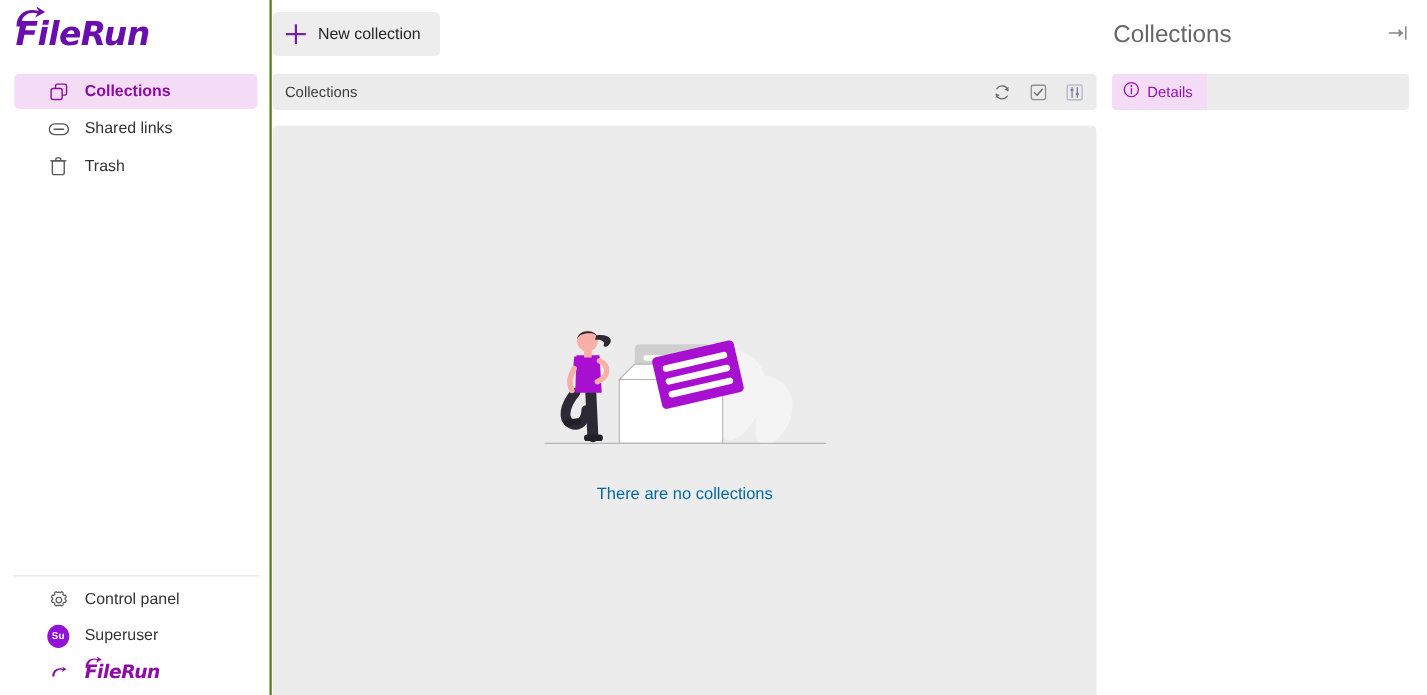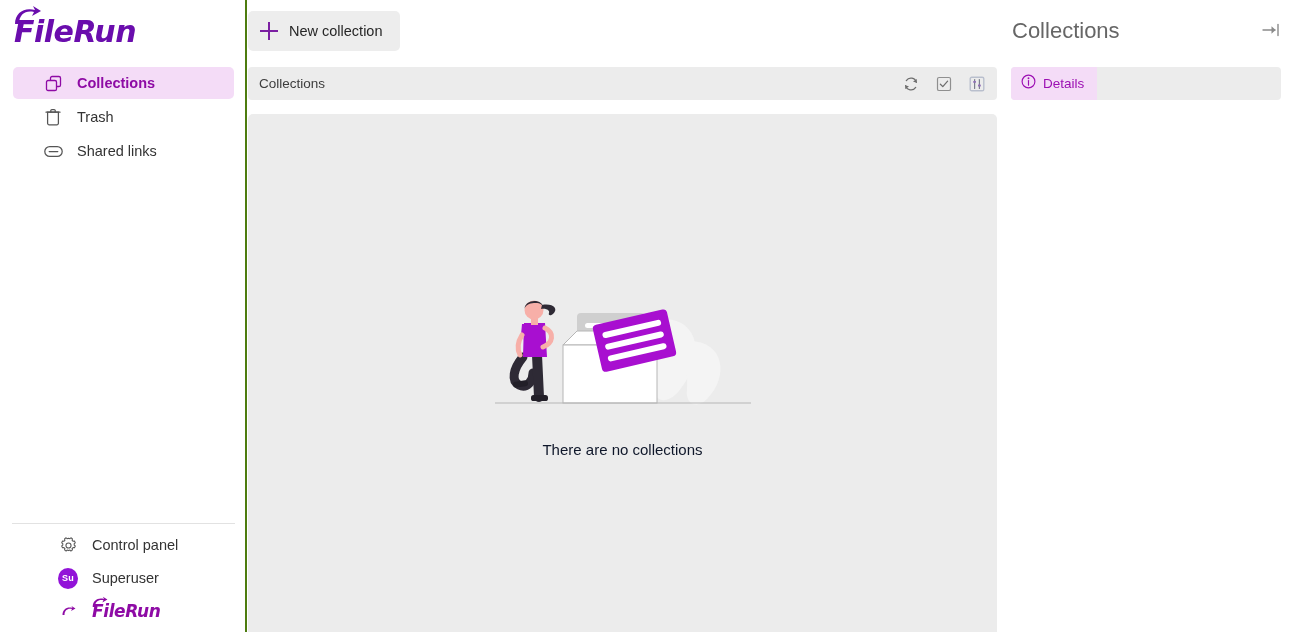--- a/index.html
+++ b/index.html
@@ -94,21 +94,21 @@
   #sidebar-divider {
     position: absolute;
     left: 12px;
     top: 523px;
     width: 223px;
     height: 1px;
     background: #e2e2e2;
   }
   #nav-bottom {
     position: absolute;
-    left: 15px;
+    left: 0;
     top: 530px;
     width: 247px;
   }
   #nav-bottom .nav-item {
     height: 30px;
     margin-bottom: 3px;
   }
   .avatar {
     width: 21px;
     height: 21px;
@@ -256,21 +256,21 @@
   }
   #empty-illustration {
     width: 260px;
     height: 130px;
     margin: 0 auto;
     display: block;
   }
   #empty-text {
     margin-top: 16px;
     font-size: 15px;
-    color: #0f172a;
+    color: #0369a1;
   }
 
   
   #right-panel {
     position: absolute;
     left: 997px;
     top: 0;
     width: 300px;
     height: 632px;
     background: #ffffff;
@@ -335,37 +335,37 @@
           <rect x="5.5" y="1.5" width="10" height="10" rx="1.6" fill="none" stroke="#8e0ba5" stroke-width="1.3"></rect>
           <rect x="1.5" y="5.5" width="10" height="10" rx="1.6" fill="#f4dcf7" stroke="#8e0ba5" stroke-width="1.3"></rect>
         </svg>
       </span>
       <span class="nav-label">Collections</span>
     </div>
 
 
     <div class="nav-item">
       <span class="nav-icon">
+        <svg width="19" height="13" viewBox="0 0 19 13">
+          <rect x="0.8" y="1.6" width="17.4" height="9.8" rx="4.9" fill="none" stroke="#555555" stroke-width="1.25"></rect>
+          <line x1="5.2" y1="6.5" x2="13.8" y2="6.5" stroke="#555555" stroke-width="1.25" stroke-linecap="round"></line>
+        </svg>
+      </span>
+      <span class="nav-label">Shared links</span>
+    </div>
+
+    <div class="nav-item">
+      <span class="nav-icon">
         <svg width="16" height="18" viewBox="0 0 16 18">
           <path d="M2.6 4.2 h10.8 v11 a1.6 1.6 0 0 1 -1.6 1.6 H4.2 a1.6 1.6 0 0 1 -1.6 -1.6 Z" fill="none" stroke="#555555" stroke-width="1.25"></path>
           <line x1="1" y1="4.2" x2="15" y2="4.2" stroke="#555555" stroke-width="1.25" stroke-linecap="round"></line>
           <path d="M5.8 4.2 V2.6 a1.1 1.1 0 0 1 1.1 -1.1 h2.2 a1.1 1.1 0 0 1 1.1 1.1 V4.2" fill="none" stroke="#555555" stroke-width="1.25"></path>
         </svg>
       </span>
       <span class="nav-label">Trash</span>
-    </div>
-
-    <div class="nav-item">
-      <span class="nav-icon">
-        <svg width="19" height="13" viewBox="0 0 19 13">
-          <rect x="0.8" y="1.6" width="17.4" height="9.8" rx="4.9" fill="none" stroke="#555555" stroke-width="1.25"></rect>
-          <line x1="5.2" y1="6.5" x2="13.8" y2="6.5" stroke="#555555" stroke-width="1.25" stroke-linecap="round"></line>
-        </svg>
-      </span>
-      <span class="nav-label">Shared links</span>
     </div>
 
   </div>
 
   <div id="sidebar-divider"></div>
 
   <div id="nav-bottom">
 
     <div class="nav-item">
       <span class="nav-icon">

